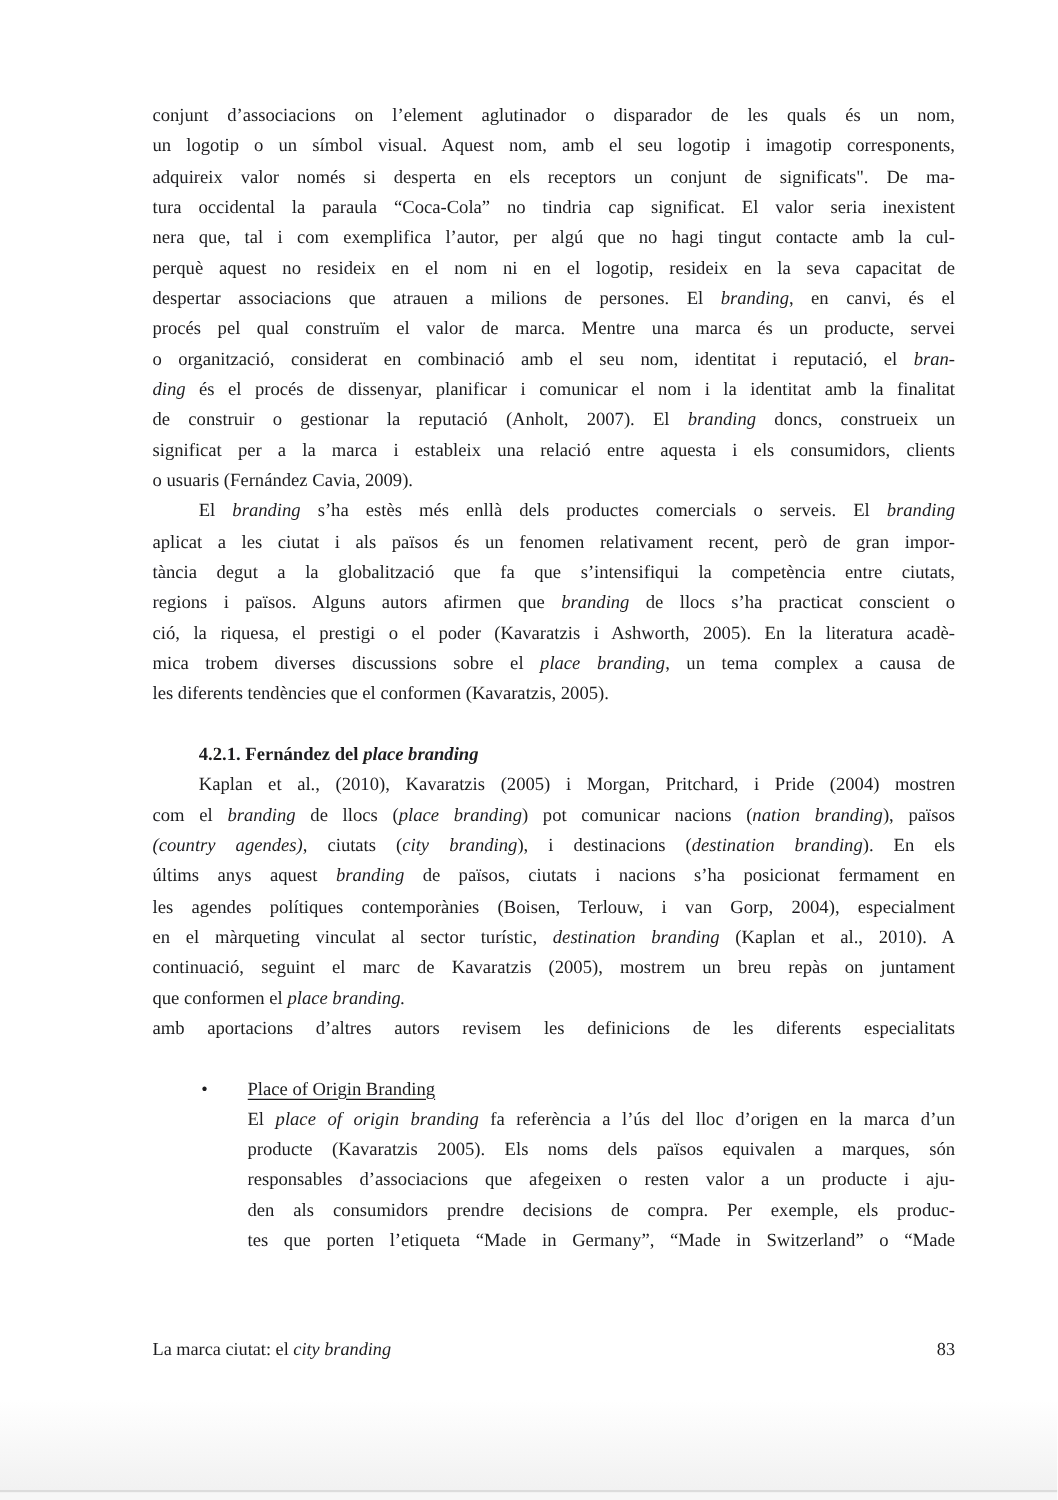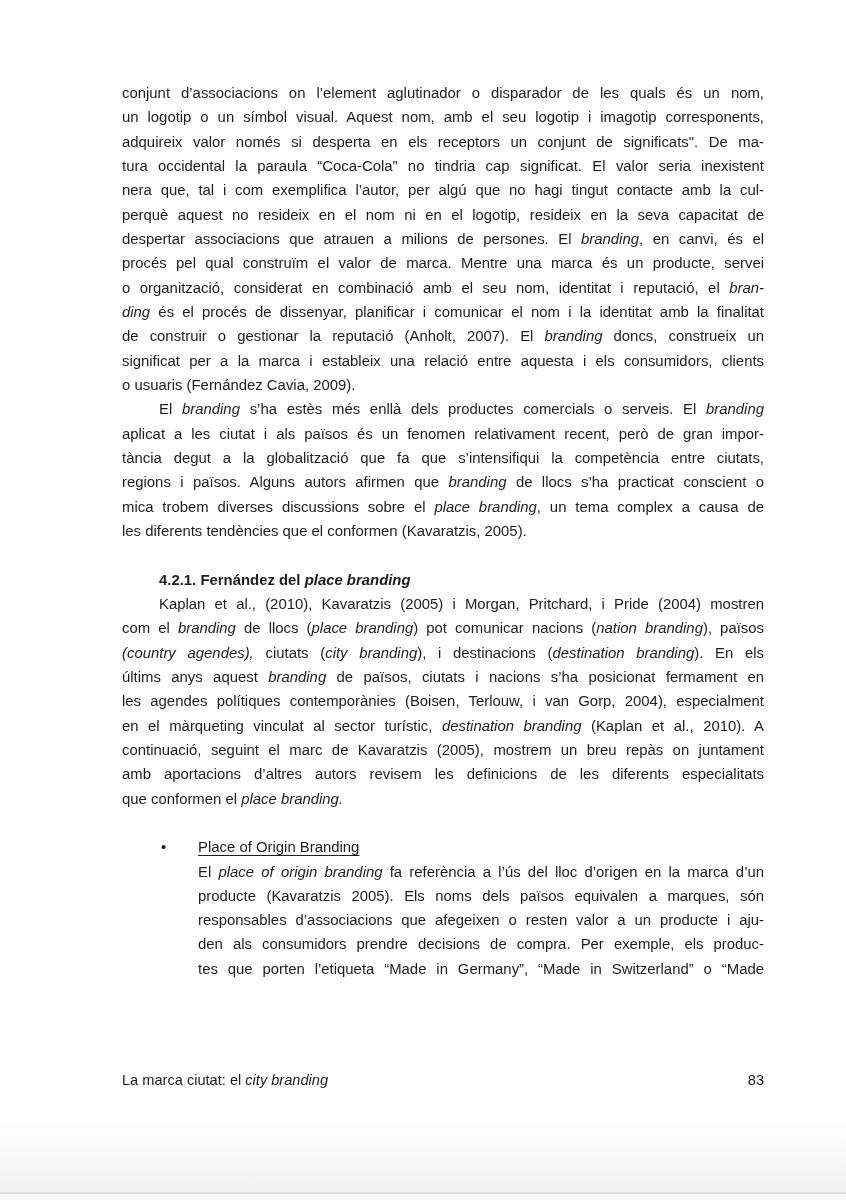--- a/index.html
+++ b/index.html
@@ -3,21 +3,21 @@
 <meta charset="utf-8">
 <style>
   html, body {
     margin: 0; padding: 0;
     width: 846px; height: 1200px;
     background: #ffffff;
     font-family: "Liberation Sans", sans-serif;
     color: #1d1d1f;
     overflow: hidden;
   }
-  .page { position: relative; width: 846px; height: 1200px; }
+  .page { position: relative; width: 846px; height: 1200px; font-family: Liberation Serif, serif; }
   .content {
     position: absolute;
     left: 122px; top: 81px; width: 642px;
   }
   .line {
     font-size: 14.9px;
     line-height: 24.33px;
     height: 24.33px;
     text-align: justify;
     text-align-last: justify;
@@ -83,36 +83,37 @@
         <div class="line"><span class="it">ding</span><span> és el procés de dissenyar, planificar i comunicar el nom i la identitat amb la finalitat</span></div>
         <div class="line"><span>de construir o gestionar la reputació (Anholt, 2007). El </span><span class="it">branding</span><span> doncs, construeix un</span></div>
         <div class="line"><span>significat per a la marca i estableix una relació entre aquesta i els consumidors, clients</span></div>
         <div class="line left"><span>o usuaris (Fernández Cavia, 2009).</span></div>
       </div>
       <div class="block-paragraph">
         <div class="line indent"><span>El </span><span class="it">branding</span><span> s’ha estès més enllà dels productes comercials o serveis. El </span><span class="it">branding</span></div>
         <div class="line"><span>aplicat a les ciutat i als països és un fenomen relativament recent, però de gran impor-</span></div>
         <div class="line"><span>tància degut a la globalització que fa que s’intensifiqui la competència entre ciutats,</span></div>
         <div class="line"><span>regions i països. Alguns autors afirmen que </span><span class="it">branding</span><span> de llocs s’ha practicat conscient o</span></div>
+        <div class="line"><span>ció, la riquesa, el prestigi o el poder (Kavaratzis i Ashworth, 2005). En la literatura acadè-</span></div>
         <div class="line"><span>mica trobem diverses discussions sobre el </span><span class="it">place branding</span><span>, un tema complex a causa de</span></div>
         <div class="line left"><span>les diferents tendències que el conformen (Kavaratzis, 2005).</span></div>
       </div>
       <div class="block-heading">
         <div class="line left indent"><span class="bd">4.2.1. Fernández del </span><span class="it bd">place branding</span></div>
       </div>
       <div class="block-paragraph">
         <div class="line indent"><span>Kaplan et al., (2010), Kavaratzis (2005) i Morgan, Pritchard, i Pride (2004) mostren</span></div>
         <div class="line"><span>com el </span><span class="it">branding</span><span> de llocs (</span><span class="it">place branding</span><span>) pot comunicar nacions (</span><span class="it">nation branding</span><span>), països</span></div>
         <div class="line"><span class="it">(country agendes),</span><span> ciutats (</span><span class="it">city branding</span><span>), i destinacions (</span><span class="it">destination branding</span><span>). En els</span></div>
         <div class="line"><span>últims anys aquest </span><span class="it">branding</span><span> de països, ciutats i nacions s’ha posicionat fermament en</span></div>
         <div class="line"><span>les agendes polítiques contemporànies (Boisen, Terlouw, i van Gorp, 2004), especialment</span></div>
         <div class="line"><span>en el màrqueting vinculat al sector turístic, </span><span class="it">destination branding</span><span> (Kaplan et al., 2010). A</span></div>
         <div class="line"><span>continuació, seguint el marc de Kavaratzis (2005), mostrem un breu repàs on juntament</span></div>
+        <div class="line left"><span>que conformen el </span><span class="it">place branding.</span></div>
         <div class="line"><span>amb aportacions d’altres autors revisem les definicions de les diferents especialitats</span></div>
-        <div class="line left"><span>que conformen el </span><span class="it">place branding.</span></div>
       </div>
       <div class="block-bullet">
         <span class="bullet-marker">•</span>
         <div class="line left"><span class="un">Place of Origin Branding</span></div>
         <div class="line"><span>El </span><span class="it">place of origin branding</span><span> fa referència a l’ús del lloc d’origen en la marca d’un</span></div>
         <div class="line"><span>producte (Kavaratzis 2005). Els noms dels països equivalen a marques, són</span></div>
         <div class="line"><span>responsables d’associacions que afegeixen o resten valor a un producte i aju-</span></div>
         <div class="line"><span>den als consumidors prendre decisions de compra. Per exemple, els produc-</span></div>
         <div class="line"><span>tes que porten l’etiqueta “Made in Germany”, “Made in Switzerland” o “Made</span></div>
       </div>

